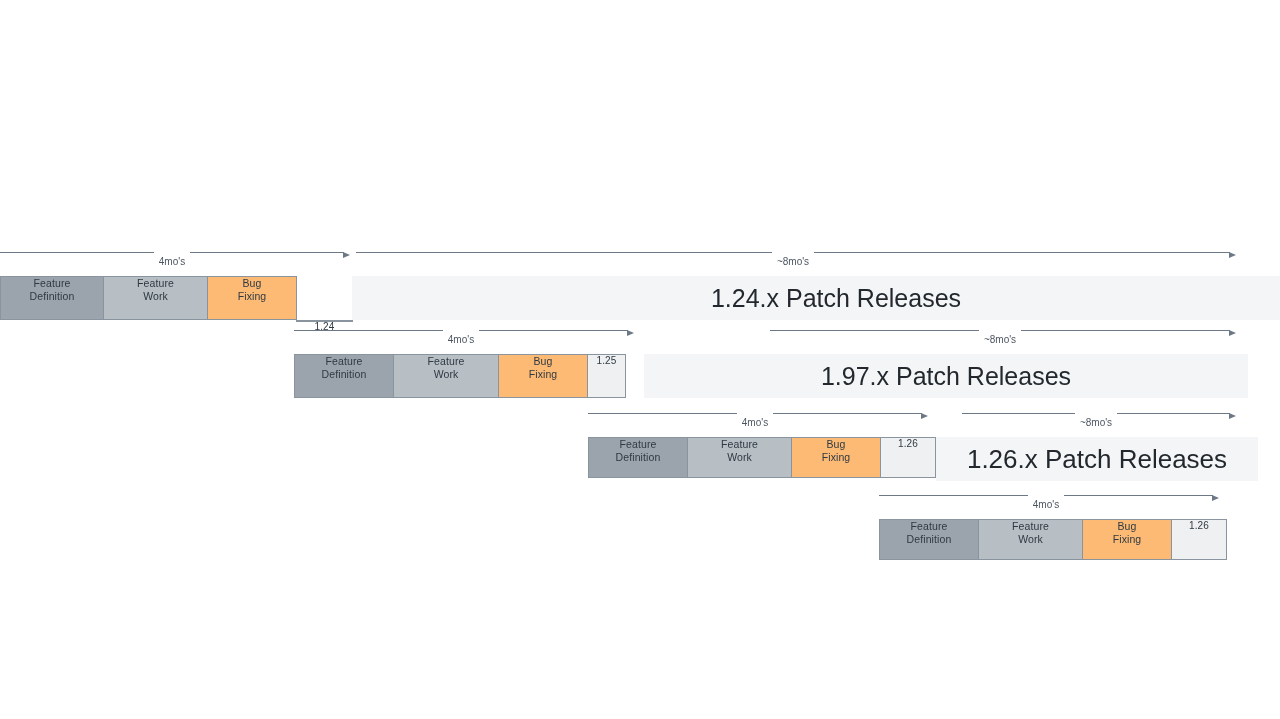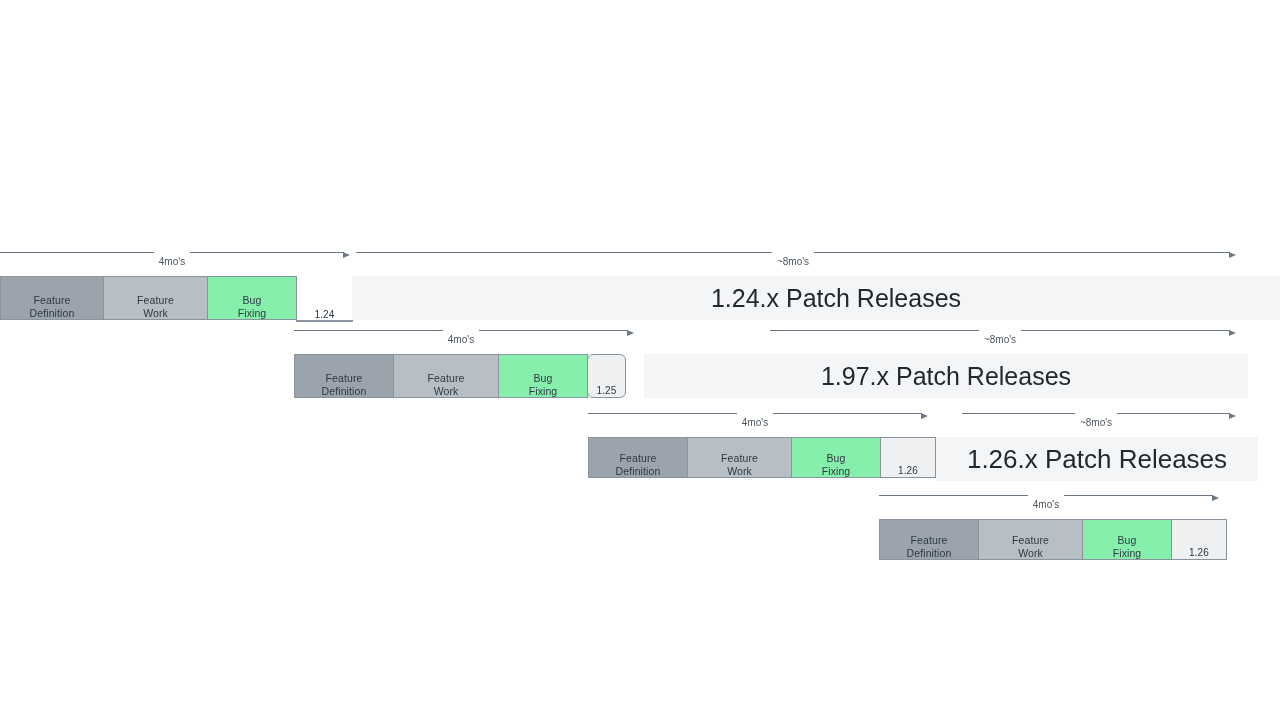--- a/index.html
+++ b/index.html
@@ -70,33 +70,33 @@
     display: flex;
     align-items: stretch;
     box-sizing: border-box;
   }
   .phase {
     box-sizing: border-box;
     border: 1px solid #8a949e;
     display: flex;
     flex-direction: column;
     align-items: center;
-    justify-content: flex-end;
+    justify-content: flex-start;
     text-align: center;
     font-size: 10.5px;
     line-height: 12.5px;
     color: #2f3942;
     letter-spacing: 0.1px;
   }
   .phase + .phase { margin-left: -1px; }
   .phase .l2 { display: block; }
 
   .phase.p-def  { background: #9ba4ac; }
   .phase.p-work { background: #b7bec4; }
-  .phase.p-bug  { background: #86efac; }
+  .phase.p-bug  { background: #fdba74; }
   .phase.p-ver  { background: #eef0f1; font-size: 10px; }
 
   
   .patch-band {
     position: absolute;
     background: #f3f5f6;
     display: flex;
     align-items: center;
     justify-content: center;
     color: #22282e;
@@ -173,21 +173,21 @@
         <span class="l2">Definition</span>
       </div>
       <div class="phase p-work" style="width:106px;">
         <span class="l1">Feature</span>
         <span class="l2">Work</span>
       </div>
       <div class="phase p-bug" style="width:90px;">
         <span class="l1">Bug</span>
         <span class="l2">Fixing</span>
       </div>
-      <div class="phase p-ver" style="width:39px;border-radius:6px;">
+      <div class="phase p-ver" style="width:39px;">
         <span>1.25</span>
       </div>
     </div>
   </div>
 
   <div class="release-row">
 
     <div class="arrow" style="left:588px; top:413px; width:340px;">
       <div class="seg"></div>
       <div class="arrow-label">4mo's</div>

